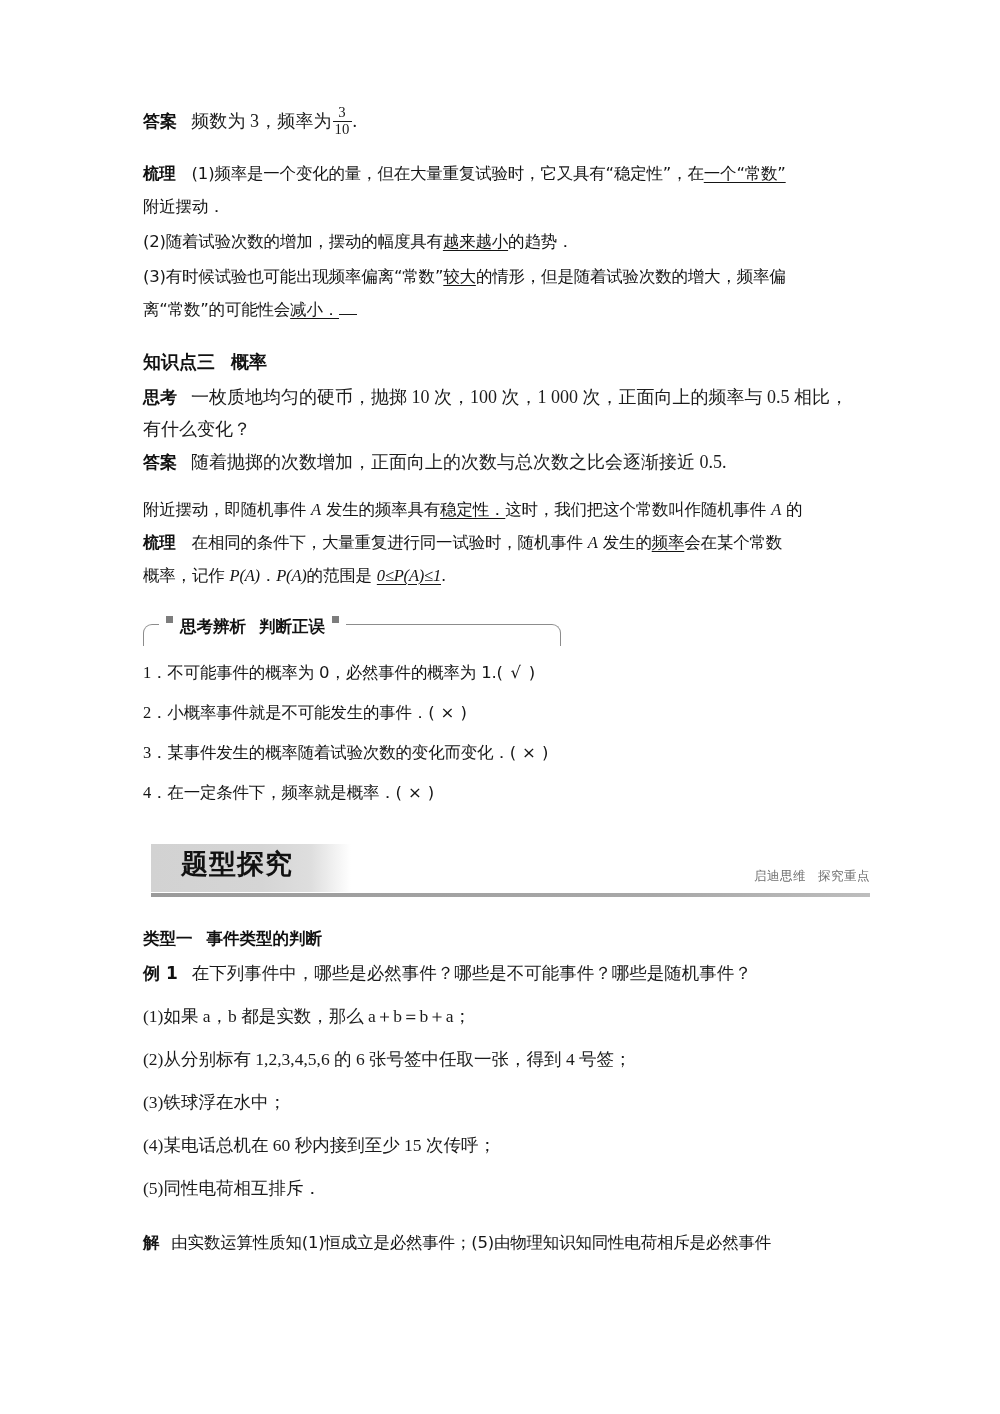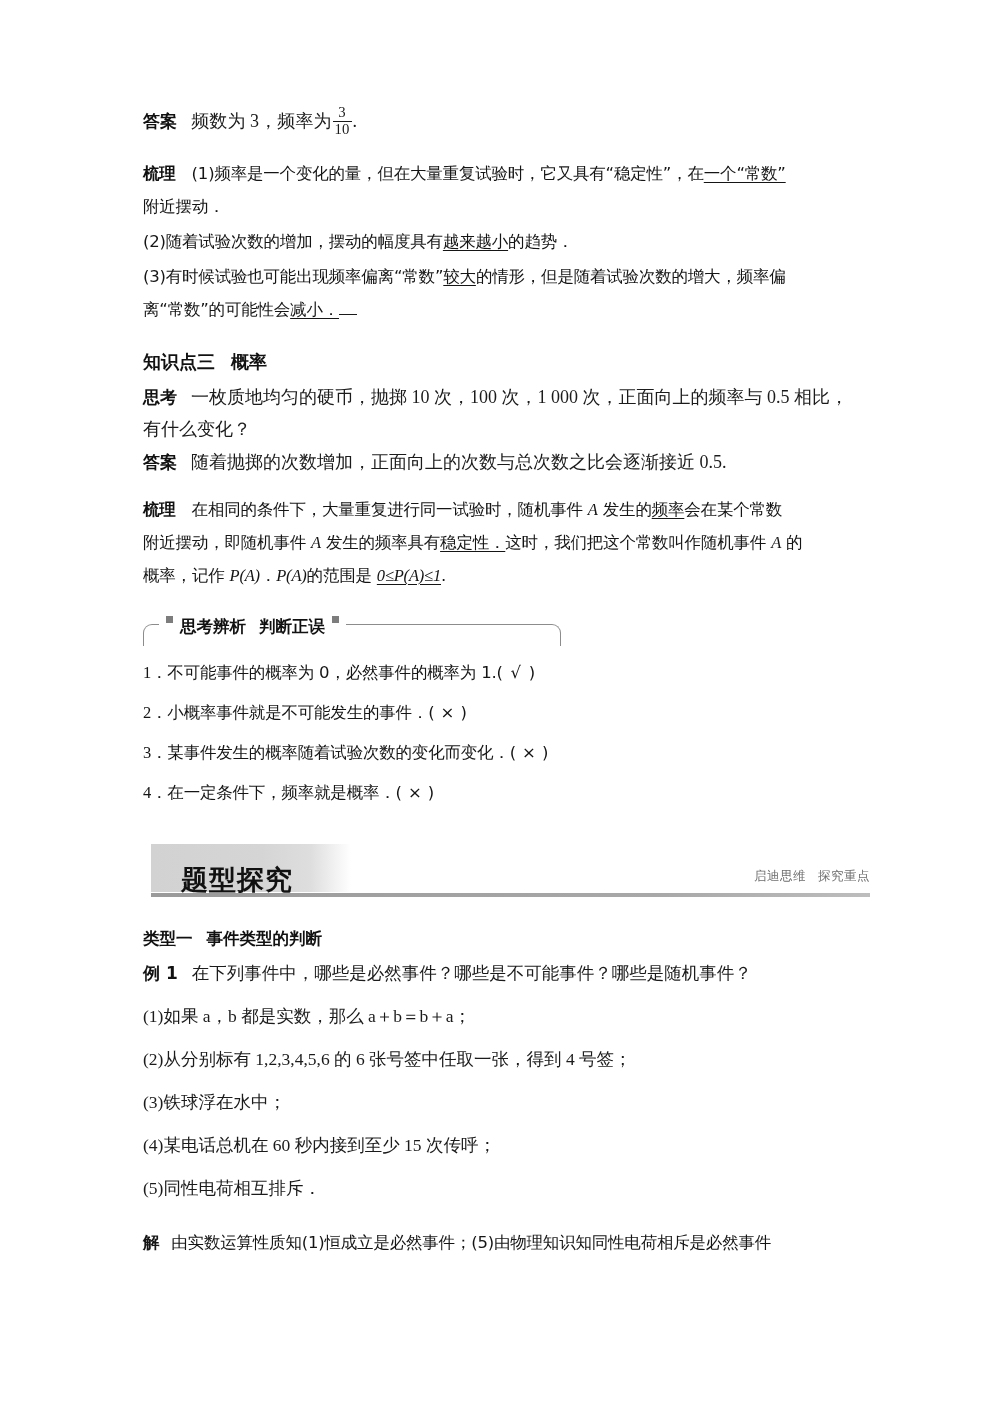--- a/index.html
+++ b/index.html
@@ -163,21 +163,21 @@
     height: 58px;
   }
   .banner-fill {
     position: absolute;
     left: 8px; top: 0;
     width: 200px; height: 48px;
     background: linear-gradient(to right, #d2d2d2 0%, #d5d5d5 55%, #dedede 80%, #ffffff 100%);
   }
   .banner-title {
     position: absolute;
-    left: 38px; top: 18px;
+    left: 38px; top: 2px;
     font-family: "DejaVu Sans", "Liberation Sans", sans-serif;
     font-weight: bold;
     font-size: 27px;
     color: #111;
     letter-spacing: 1px;
   }
   .banner-sub {
     position: absolute;
     right: 8px; top: 24px;
     font-family: "DejaVu Sans", "Liberation Sans", sans-serif;
@@ -263,24 +263,24 @@
         <span>有什么变化？</span>
       </div>
     </div>
 
     <div class="serif" style="margin-bottom:14px;">
       <span class="lead">答案</span><span>随着抛掷的次数增加，正面向上的次数与总次数之比会逐渐接近 0.5.</span>
     </div>
 
     <div class="sans">
       <div>
+        <span>附近摆动，即随机事件 </span><span class="it">A</span><span> 发生的频率具有</span><span class="ul-pad">稳定性．</span><span>这时，我们把这个常数叫作随机事件 </span><span class="it">A</span><span> 的</span>
+      </div>
+      <div>
         <span class="lead-inline">梳理</span><span style="display:inline-block;width:16px;"></span><span>在相同的条件下，大量重复进行同一试验时，随机事件 </span><span class="it">A</span><span> 发生的</span><span class="ul-pad">频率</span><span>会在某个常数</span>
-      </div>
-      <div>
-        <span>附近摆动，即随机事件 </span><span class="it">A</span><span> 发生的频率具有</span><span class="ul-pad">稳定性．</span><span>这时，我们把这个常数叫作随机事件 </span><span class="it">A</span><span> 的</span>
       </div>
       <div>
         <span>概率，记作 </span><span class="it">P(A)</span><span>．</span><span class="it">P(A)</span><span>的范围是 </span><span class="ul-pad it">0≤P(A)≤1</span><span>.</span>
       </div>
     </div>
 
     <div class="think-box">
       <div class="tb-bracket"></div>
       <div class="tb-mask">
         <span class="tb-sq"></span>

